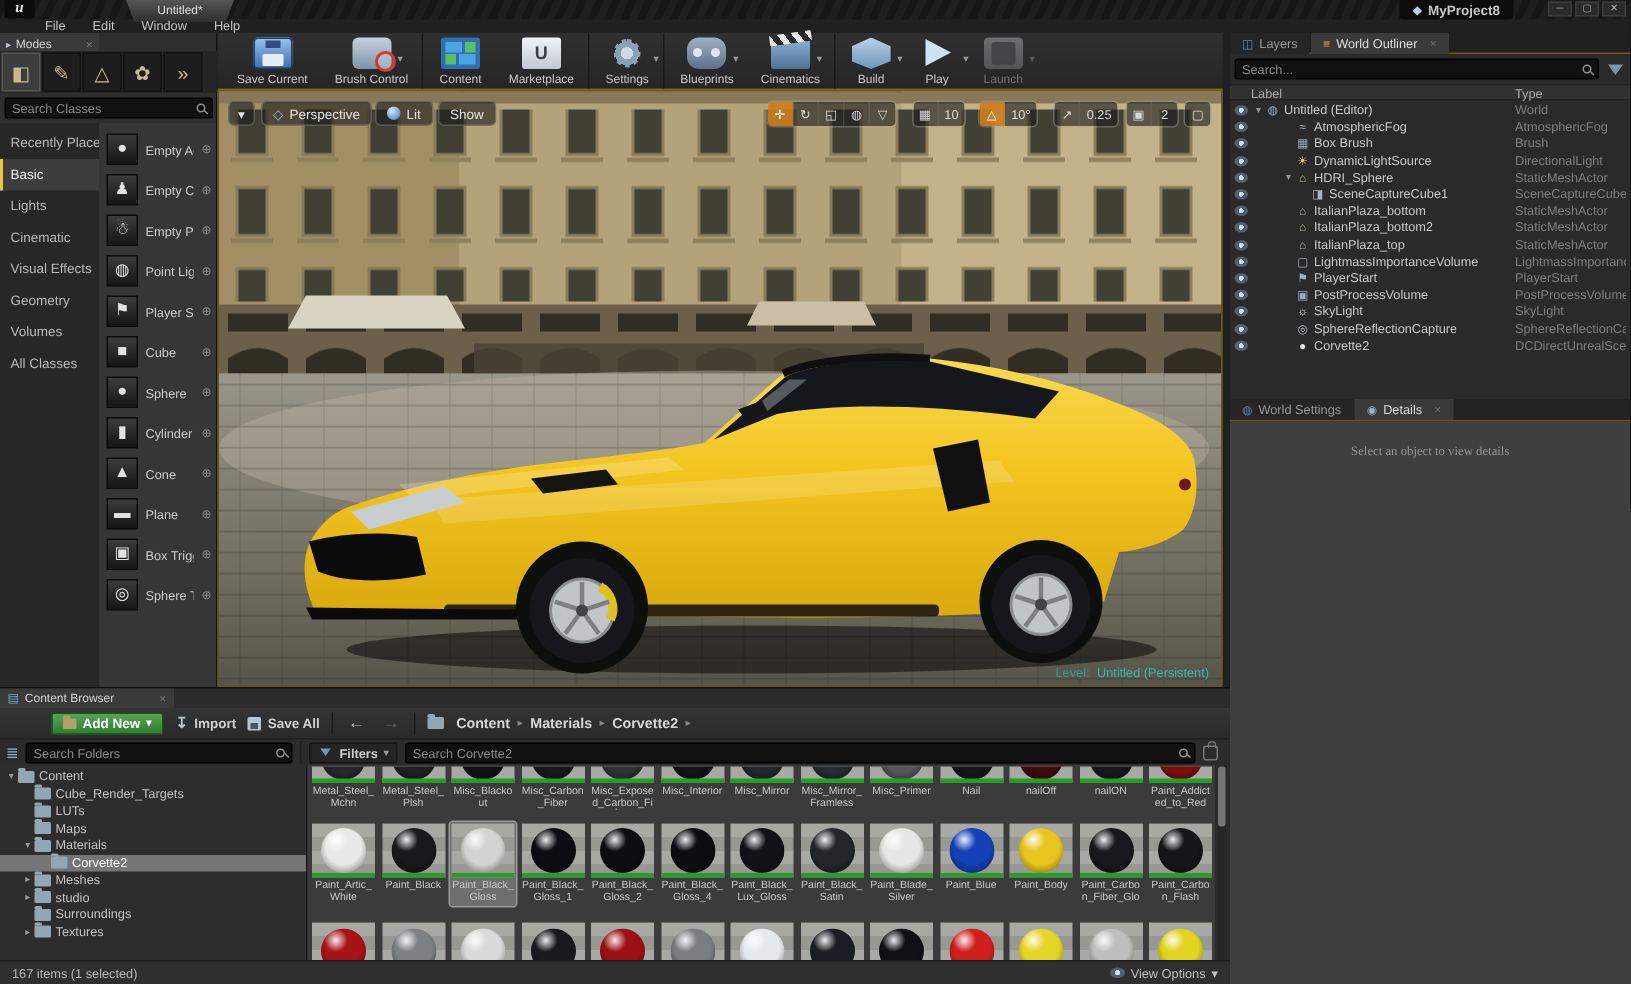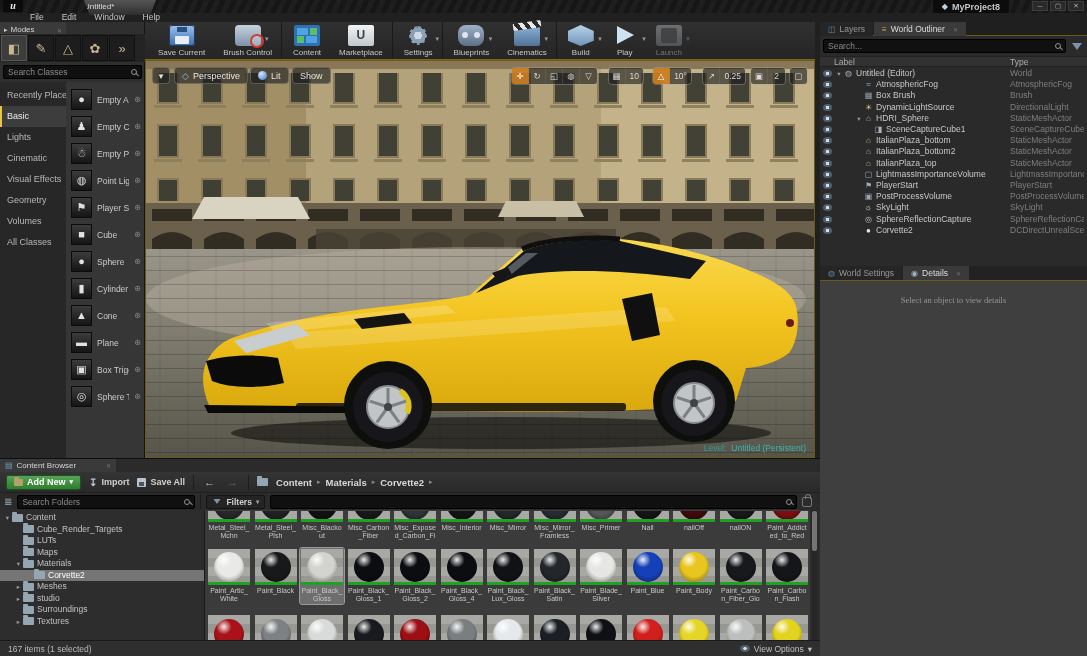--- a/index.html
+++ b/index.html
@@ -7,21 +7,21 @@
         font-family:"Liberation Sans",sans-serif;color:#cfcfcf;user-select:none;}
   .root *{box-sizing:border-box;}
 
   
   .titlebar{position:absolute;left:0;top:0;width:1087px;height:13px;
     background:repeating-linear-gradient(115deg,#161616 0 5px,#1e1e1e 5px 10px);}
   .ue-logo{position:absolute;left:3px;top:0;width:20px;height:12px;background:#0b0b0b;
     color:#e8e8e8;font:italic bold 10px/12px "Liberation Serif",serif;text-align:center;z-index:4;}
   .doc-tab{position:absolute;left:84px;top:0;width:72px;height:15px;
     background:linear-gradient(#555,#2e2e2e);clip-path:polygon(0 0,100% 0,92% 100%,8% 100%);
-    font-size:8px;color:#ddd;text-align:left;line-height:13px;}
+    font-size:8px;color:#ddd;text-align:center;line-height:13px;}
   .project-tab{position:absolute;right:78px;top:0;height:13px;padding:0 9px;background:#0c0c0c;
     display:flex;align-items:center;gap:4px;border-radius:0 0 3px 3px;}
   .project-tab .pt-icon{color:#bcd0e4;font-size:8px;line-height:1;}
   .project-tab .pt-name{font-size:9px;font-weight:bold;color:#c6c6c6;}
   .winbtns{position:absolute;right:3px;top:1px;display:flex;gap:2px;}
   .winbtn{width:16px;height:10px;background:#2a2a2a;border:1px solid #3c3c3c;color:#b5b5b5;
     font-size:6.5px;line-height:8px;text-align:center;}
 
   
   .menubar{position:absolute;left:30px;top:12px;height:10px;display:flex;gap:18px;align-items:center;}
@@ -155,21 +155,21 @@
 
   
   .cbrowser{position:absolute;left:0;top:458px;width:820px;height:198px;background:#2b2b2b;border-top:1px solid #0e0e0e;}
   .cb-tab{position:absolute;left:0;top:0;width:116px;height:13px;background:#3a3a3a;display:flex;align-items:center;
     gap:4px;padding:0 5px;font-size:8px;color:#d5d5d5;}
   .cb-tab .cbt-icon{color:#6fa3c8;font-size:8px;}
   .cb-tab .cbt-close{margin-left:auto;color:#777;font-size:6px;}
   .cb-toolbar{position:absolute;left:0;top:13px;right:0;height:21px;background:linear-gradient(#343434,#2a2a2a);
     display:flex;align-items:center;gap:8px;padding:0 6px;border-bottom:1px solid #202020;}
   .addnew{height:15px;background:linear-gradient(#57a357,#2f7d2f);border:1px solid #1d511d;border-radius:2px;
-    color:#fff;font-size:9px;font-weight:bold;display:flex;align-items:center;gap:4px;padding:0 7px;}
+    color:#fff;font-size:9px;font-weight:bold;display:flex;align-items:center;gap:4px;padding:0 7px;margin-left:28px;}
   .addnew .dd{font-size:7px;}
   .cb-act{display:flex;align-items:center;gap:4px;font-size:9px;color:#d0d0d0;font-weight:bold;}
   .cb-act .ic{color:#b8c4d0;font-size:10px;}
   .floppy{width:9px;height:9px;background:#b8c4d0;border-radius:1px;position:relative;}
   .floppy::after{content:"";position:absolute;left:2px;right:2px;bottom:1px;height:4px;background:#4a5560;}
   .vsep{width:1px;height:15px;background:#1c1c1c;}
   .navarr{font-size:11px;color:#c0c0c0;padding:0 2px;}
   .navarr.dim{color:#6a6a6a;}
   .crumbbar{display:flex;align-items:center;gap:5px;}
   .fold{display:inline-block;width:11px;height:8px;background:#b3a06a;border-radius:1px;position:relative;font-size:0;}
@@ -776,20 +776,21 @@
         <input placeholder="Search Folders" style="">
         <span class="mag"></span>
       </div>
       <div class="vsep"></div>
       <div class="filters">
         <span class="funnel" style="transform:scale(.7)"></span>
         <span>Filters</span>
         <span class="fdd">▾</span>
       </div>
       <div class="inp sa">
+        <input placeholder="Search Corvette2" style="">
         <span class="mag"></span>
       </div>
       <span class="lock"></span>
     </div>
     <div class="cb-tree">
 
     <div class="trow" style="--ind: 0;">
           <span class="tarrow">▾</span>
           <span class="fold blue"></span>
           <span class="tlbl">Content</span>

